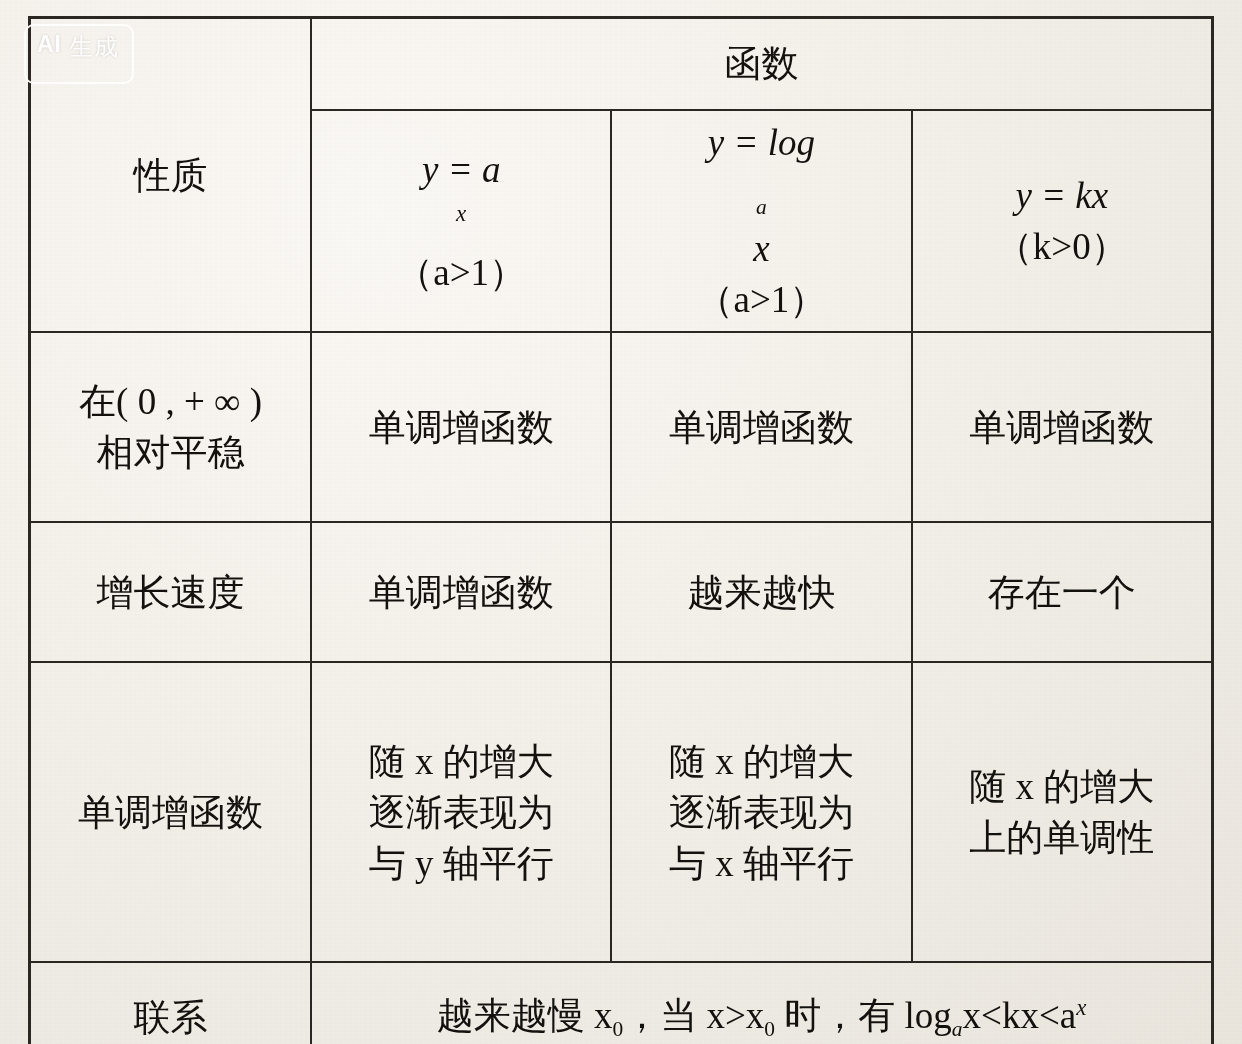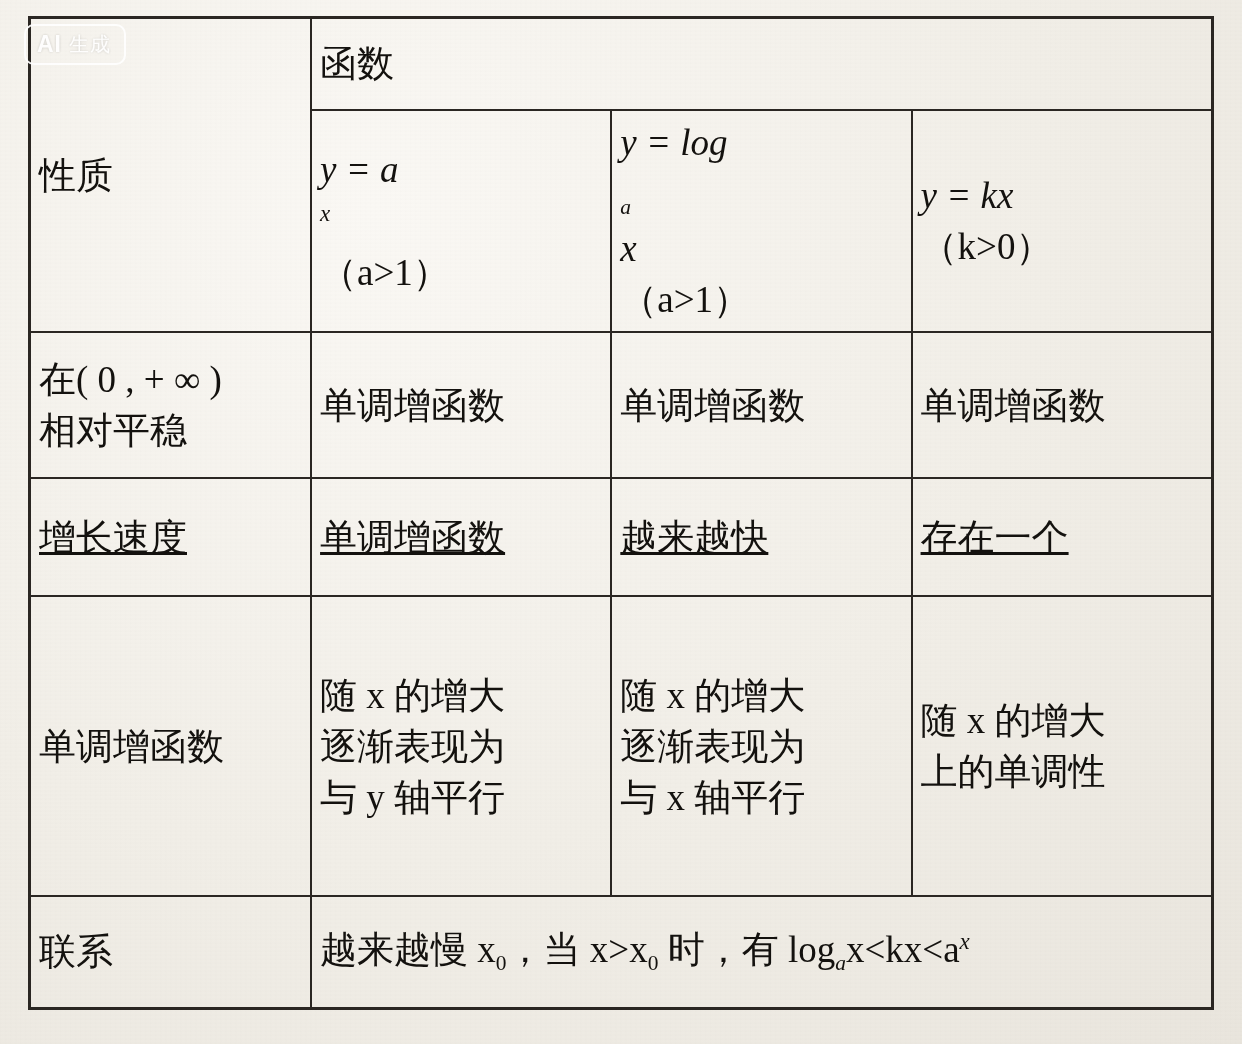--- a/index.html
+++ b/index.html
@@ -35,44 +35,44 @@
   }
 
   
   #ai-badge {
     position: absolute;
     left: 24px;
     top: 24px;
     z-index: 5;
     display: flex;
     gap: 7px;
-    padding: 5px 13px 5px 11px;
+    padding: 5px 13px 19px 11px;
     border: 2px solid #ffffff;
     border-radius: 10px;
     color: #ffffff;
     font-family: "Liberation Sans", sans-serif;
     font-size: 24px;
     letter-spacing: 1px;
     opacity: .92;
     text-shadow: 0 0 3px rgba(0,0,0,.18);
   }
   #ai-badge .ai-mark { font-weight: 700; font-size: 23px; }
-  #ai-badge .ai-text { font-size: 20px; }
+  #ai-badge .ai-text { font-size: 24px; }
 
   table.maintable {
     position: absolute;
     left: 28px;
     top: 16px;
     width: 1186px;
     border-collapse: collapse;
     color: #14120f;
   }
   table.maintable td {
     border: 2px solid #2b2723;
-    text-align: left;
+    text-align: center;
     vertical-align: middle;
     padding: 6px 8px;
     font-size: 37px;
     line-height: 1.38;
     font-family: "Liberation Serif", serif;
     margin-left: 36px;
   }
   
   table.maintable {
     border: 3px solid #2b2723;
@@ -84,22 +84,22 @@
   .r-top-label { height: 78px; }
 
   .fn-cell { line-height: 1.34; }
   .math { font-style: italic; }
   sup.exp { font-size: .62em; vertical-align: super; font-style: italic; }
   sub.sb { font-size: .58em; vertical-align: sub; font-style: italic; }
   sub.sbn { font-size: .58em; vertical-align: sub; font-style: normal; }
 
   .two-line span { display: block; }
 
-  .tall { height: 146px; }
-  .mid { height: 118px; text-decoration: underline; }
+  .tall { height: 190px; }
+  .mid { height: 140px; }
   .big { height: 300px; }
   .last { height: 112px; }
 
   .multi span { display: block; }
   .multi { line-height: 1.55; }
 
   .cell-prop { font-size: 36px; }
   .nowrap { white-space: nowrap; }
 </style>
 </head>

